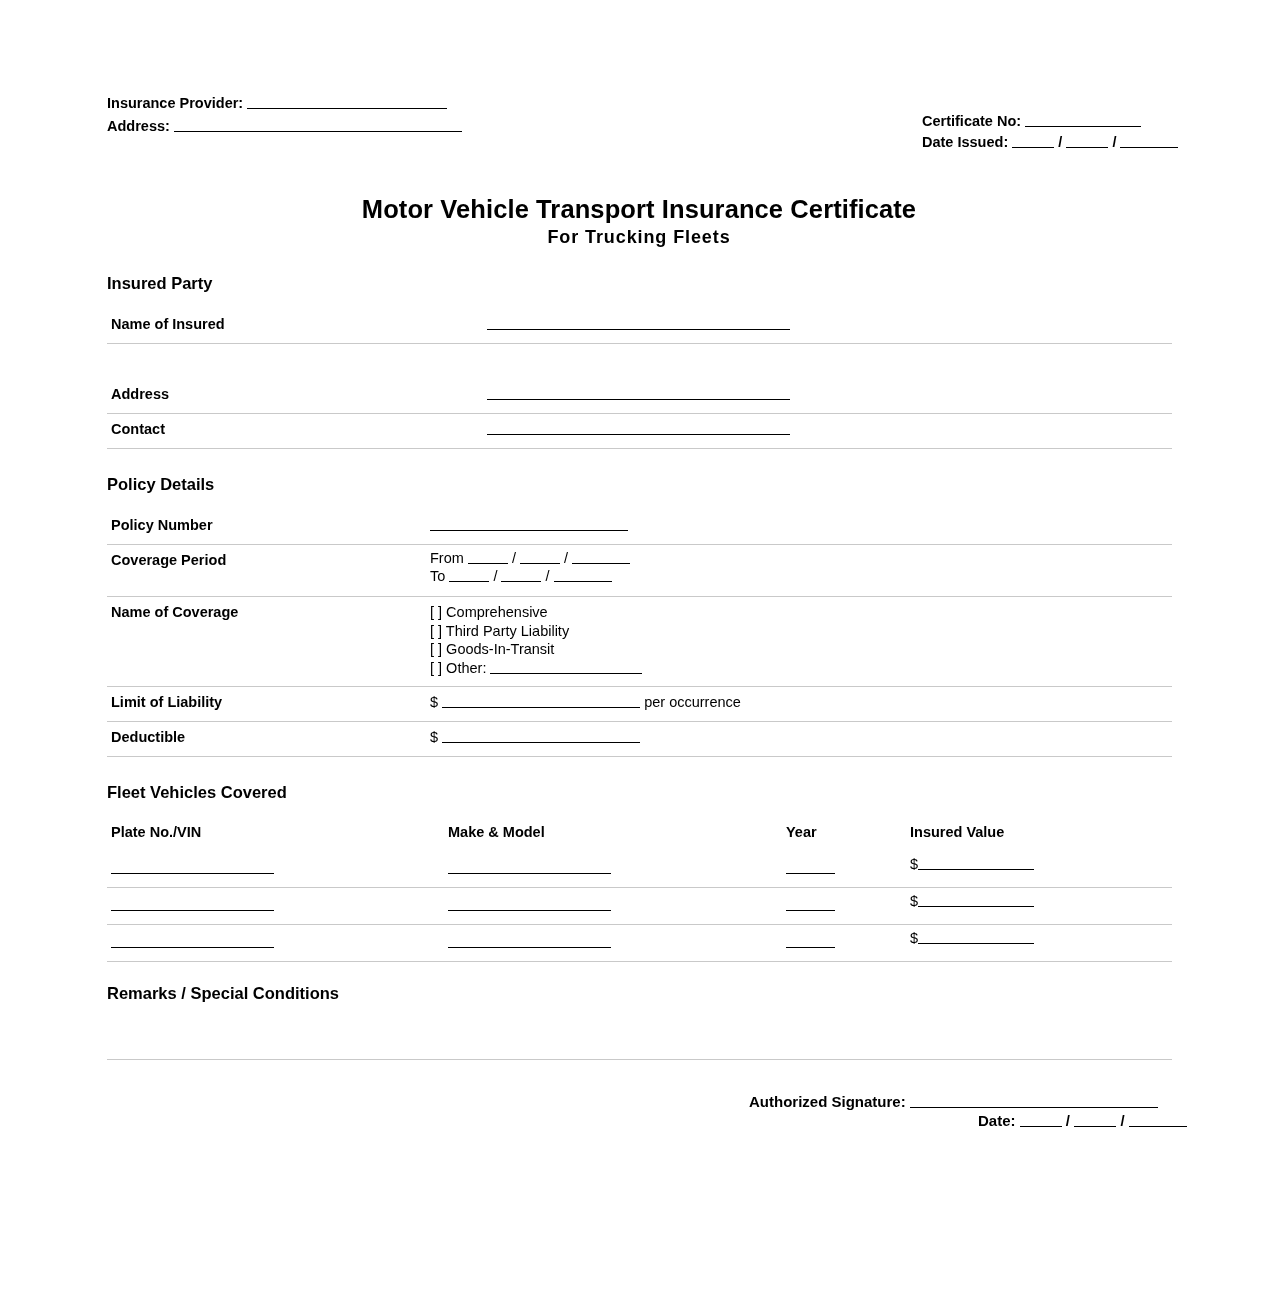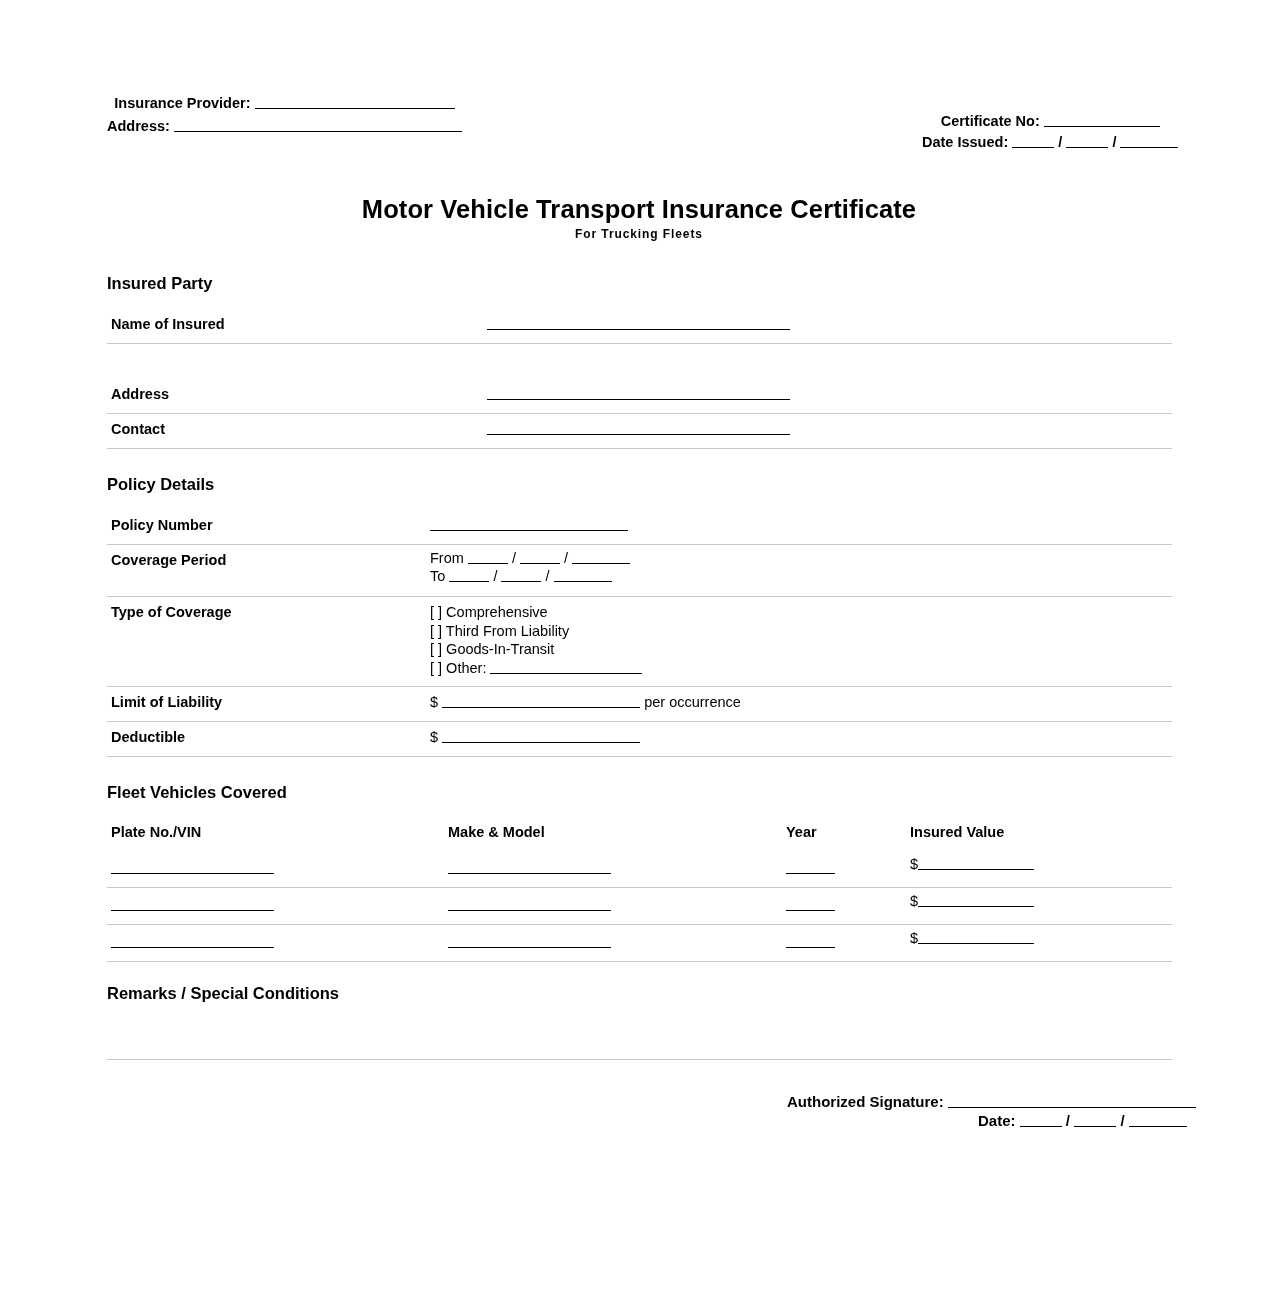--- a/index.html
+++ b/index.html
@@ -34,21 +34,21 @@
   }
   .hdr-right {
     position: absolute;
     left: 922px;
     top: 111px;
     font-size: 14.5px;
     font-weight: bold;
     line-height: 21px;
     white-space: nowrap;
   }
-  .hrow { white-space: nowrap; text-align: center; }
+  .hrow { white-space: nowrap; }
 
   
   .rule {
     display: inline-block;
     border-bottom: 1.6px solid #000;
     vertical-align: baseline;
     height: 0.92em;
     margin-bottom: -1px;
   }
   .rule-thin {
@@ -67,21 +67,21 @@
     text-align: center;
     font-size: 25.5px;
     font-weight: bold;
     letter-spacing: 0.1px;
   }
   .subtitle {
     position: absolute;
     left: 0; right: 0;
     top: 227px;
     text-align: center;
-    font-size: 12px;
+    font-size: 18px;
     font-weight: bold;
     letter-spacing: 0.9px;
   }
 
   
   .section-h {
     position: absolute;
     left: 107px;
     font-size: 16.5px;
     font-weight: bold;
@@ -228,24 +228,24 @@
       <span>To</span>
       <span class="rule-thin" style="width:40px"></span>
       <span>/</span>
       <span class="rule-thin" style="width:40px"></span>
       <span>/</span>
       <span class="rule-thin" style="width:58px"></span>
     </span>
   </div>
 
   <div class="frow" style="top:597px; height:90px">
-    <span class="flabel" style="top:7px">Type of Coverage</span>
+    <span class="flabel" style="top:7px">Name of Coverage</span>
     <div class="cov-list" style="top:6px">
       <div>[ ] Comprehensive</div>
-      <div>[ ] Third From Liability</div>
+      <div>[ ] Third Party Liability</div>
       <div>[ ] Goods-In-Transit</div>
       <div>
         <span>[ ] Other:</span>
         <span class="rule-thin" style="width:152px"></span>
       </div>
     </div>
   </div>
 
   <div class="frow" style="top:687px; height:35px">
     <span class="flabel" style="top:7px">Limit of Liability</span>
@@ -290,21 +290,21 @@
   <div class="vrow" style="top:925px; height:37px">
     <span class="vcell" style="left:4px; top:9px"><span class="rule" style="width:163px"></span></span>
     <span class="vcell" style="left:341px; top:9px"><span class="rule" style="width:163px"></span></span>
     <span class="vcell" style="left:679px; top:9px"><span class="rule" style="width:49px"></span></span>
     <span class="vcell fvalue-light" style="left:803px; top:5px"><span>$</span><span class="rule" style="width:116px"></span></span>
   </div>
 
   <div class="section-h" style="top:984px">Remarks / Special Conditions</div>
   <div class="remarks-box" style="top:1019px; height:41px"></div>
 
-  <div class="sig" style="left:787px; top:1093px">
+  <div class="sig" style="left:749px; top:1093px">
     <span>Authorized Signature:</span>
     <span class="rule" style="width:248px"></span>
   </div>
   <div class="sig" style="left:978px; top:1112px">
     <span>Date:</span>
     <span class="rule" style="width:42px"></span>
     <span>/</span>
     <span class="rule" style="width:42px"></span>
     <span>/</span>
     <span class="rule" style="width:58px"></span>

